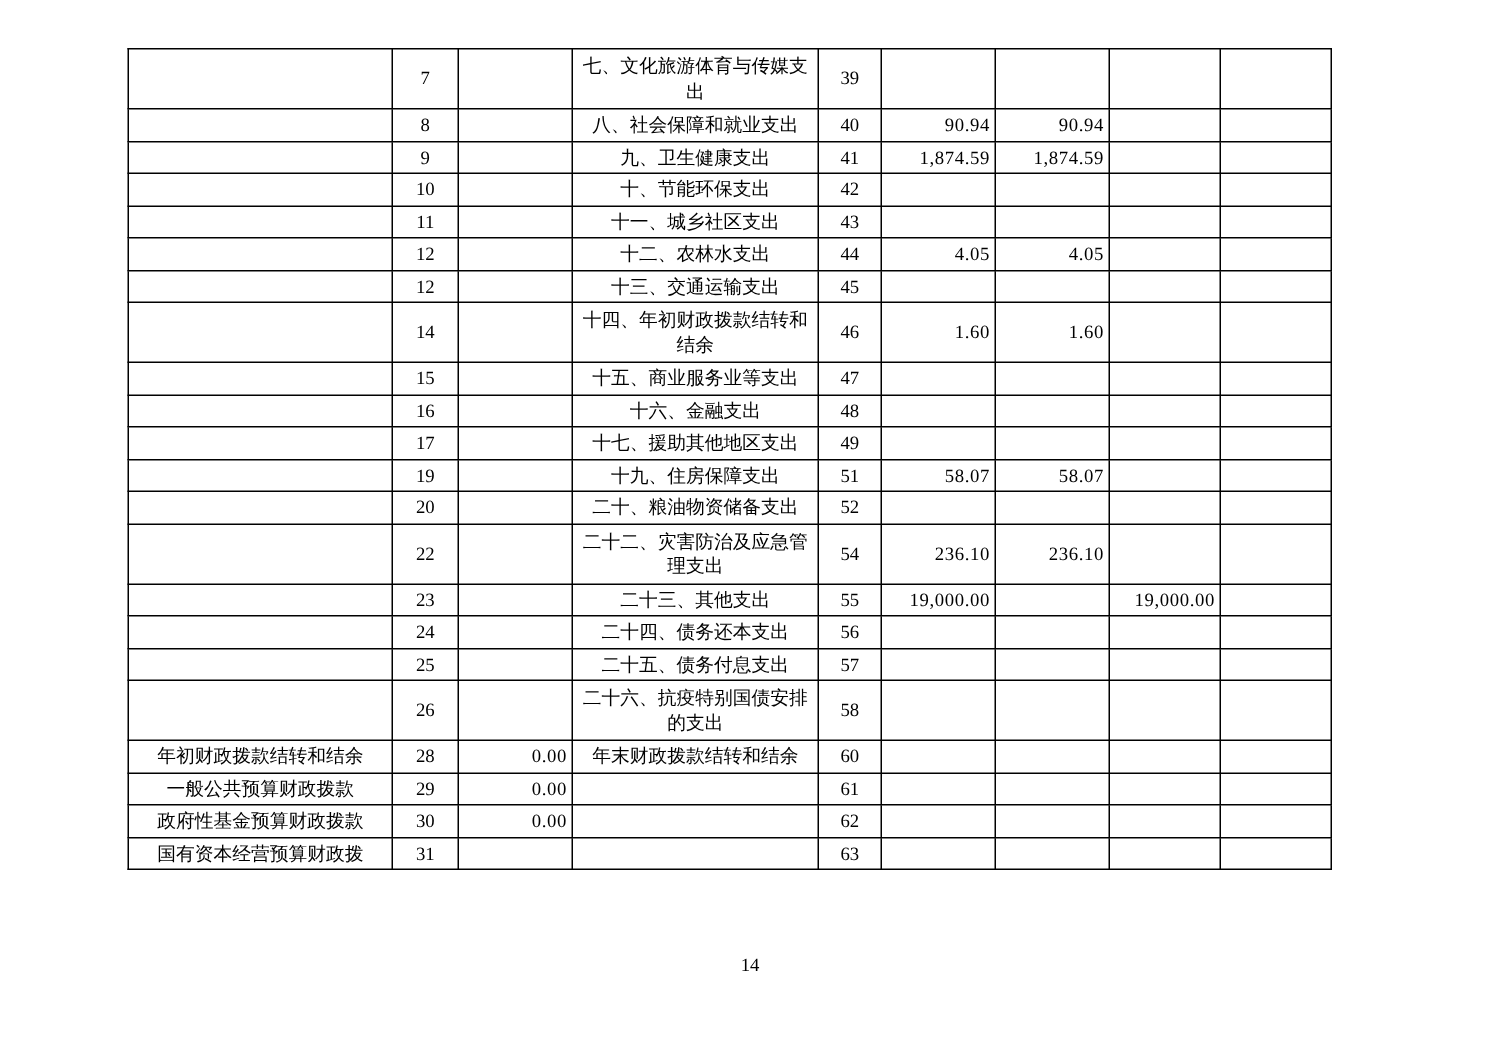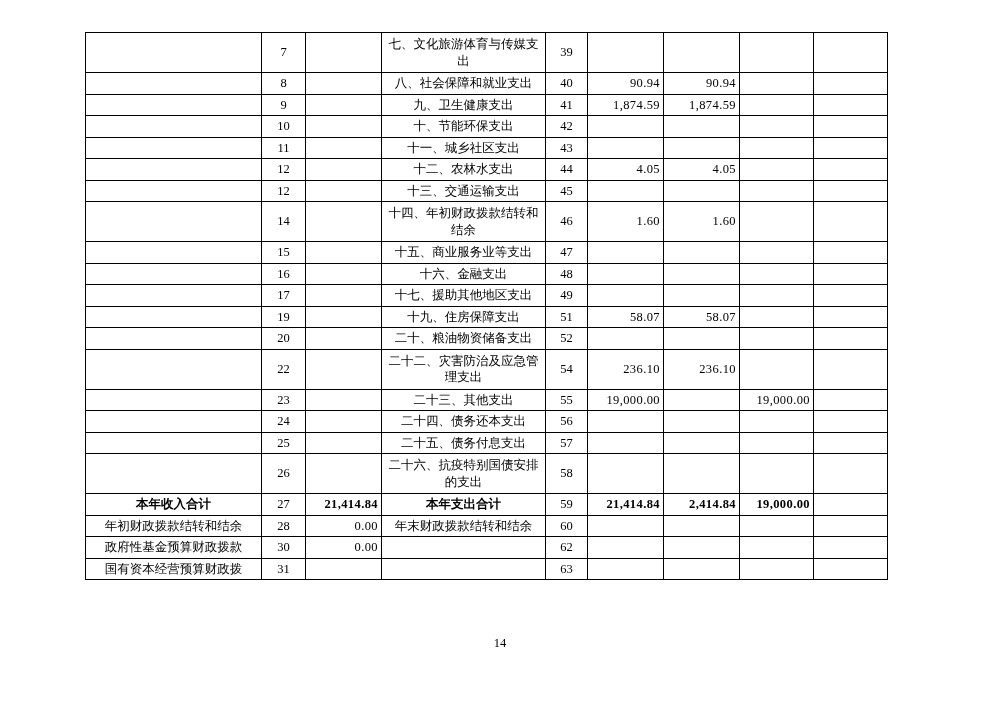--- a/index.html
+++ b/index.html
@@ -285,36 +285,36 @@
             <td class="ctr">26</td>
             <td class="num"></td>
             <td class="txt">二十六、抗疫特别国债安排的支出</td>
             <td class="ctr">58</td>
             <td class="num"></td>
             <td class="num"></td>
             <td class="num"></td>
             <td class="num"></td>
           </tr>
           <tr>
-            <td class="center-label bold">本年收入合计</td>
-            <td class="ctr">27</td>
-            <td class="num bold">21,414.84</td>
-            <td class="center-label bold">本年支出合计</td>
-            <td class="ctr">59</td>
-            <td class="num bold">21,414.84</td>
-            <td class="num bold">2,414.84</td>
-            <td class="num bold">19,000.00</td>
-            <td class="num bold"></td>
-          </tr>
-          <tr>
             <td class="center-label">年初财政拨款结转和结余</td>
             <td class="ctr">28</td>
             <td class="num">0.00</td>
             <td class="txt">年末财政拨款结转和结余</td>
             <td class="ctr">60</td>
+            <td class="num"></td>
+            <td class="num"></td>
+            <td class="num"></td>
+            <td class="num"></td>
+          </tr>
+          <tr>
+            <td class="center-label">一般公共预算财政拨款</td>
+            <td class="ctr">29</td>
+            <td class="num">0.00</td>
+            <td class="txt"></td>
+            <td class="ctr">61</td>
             <td class="num"></td>
             <td class="num"></td>
             <td class="num"></td>
             <td class="num"></td>
           </tr>
           <tr>
             <td class="center-label">政府性基金预算财政拨款</td>
             <td class="ctr">30</td>
             <td class="num">0.00</td>
             <td class="txt"></td>

